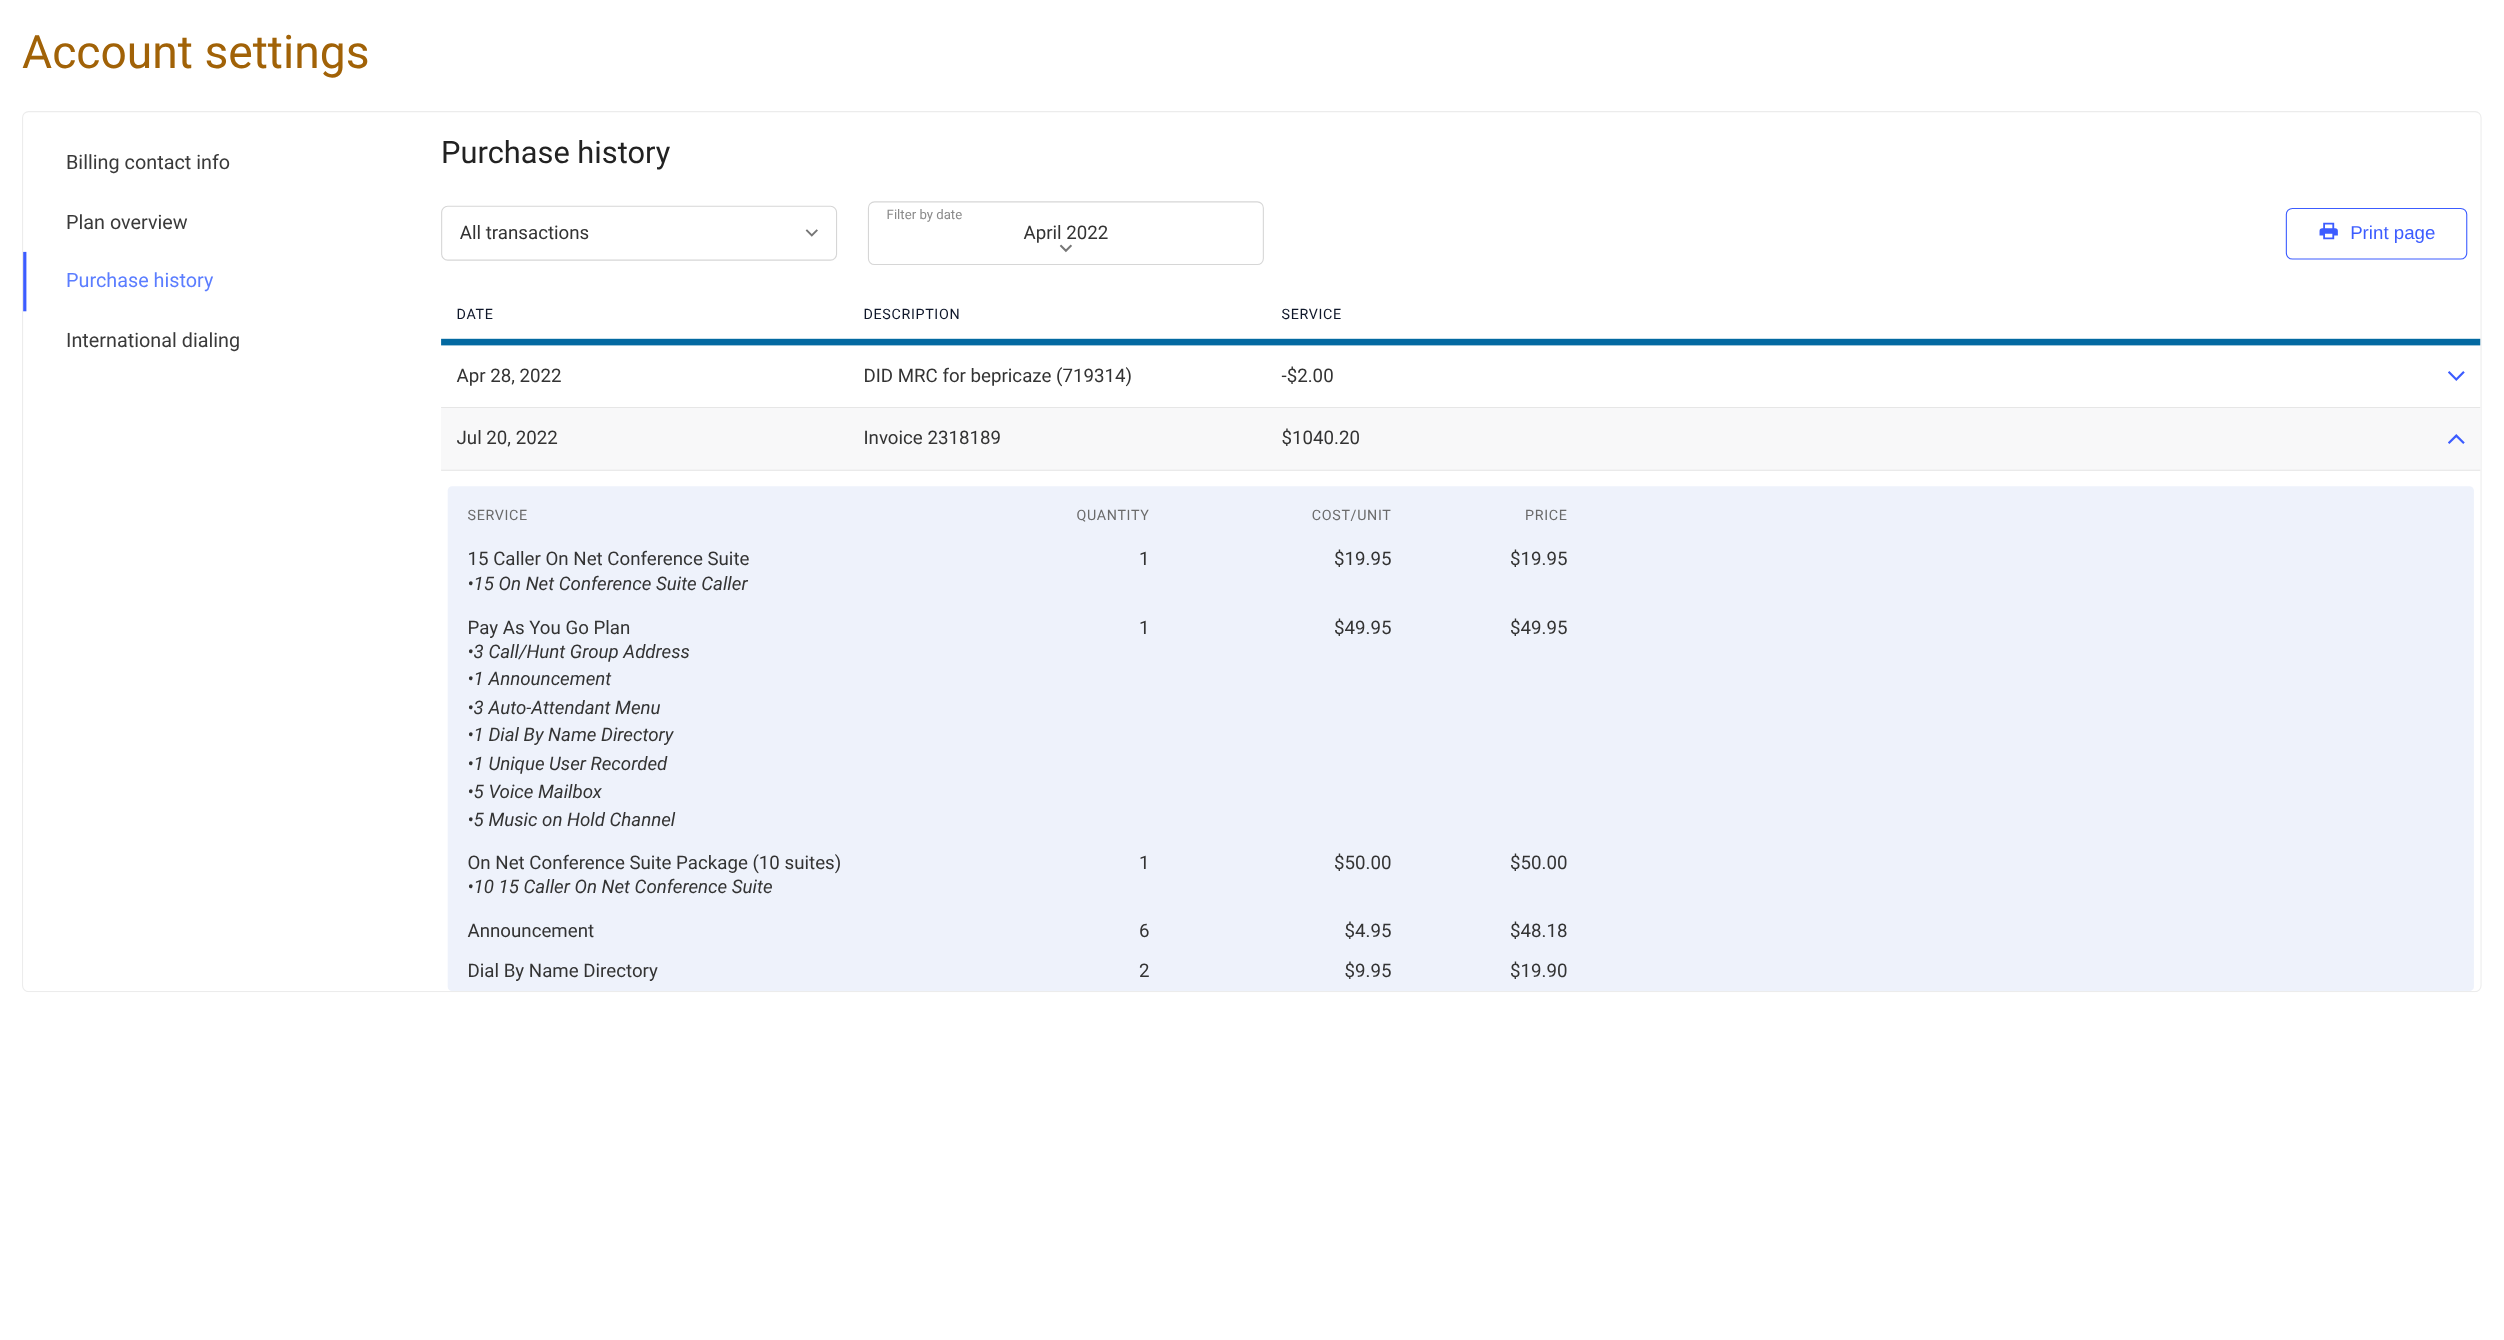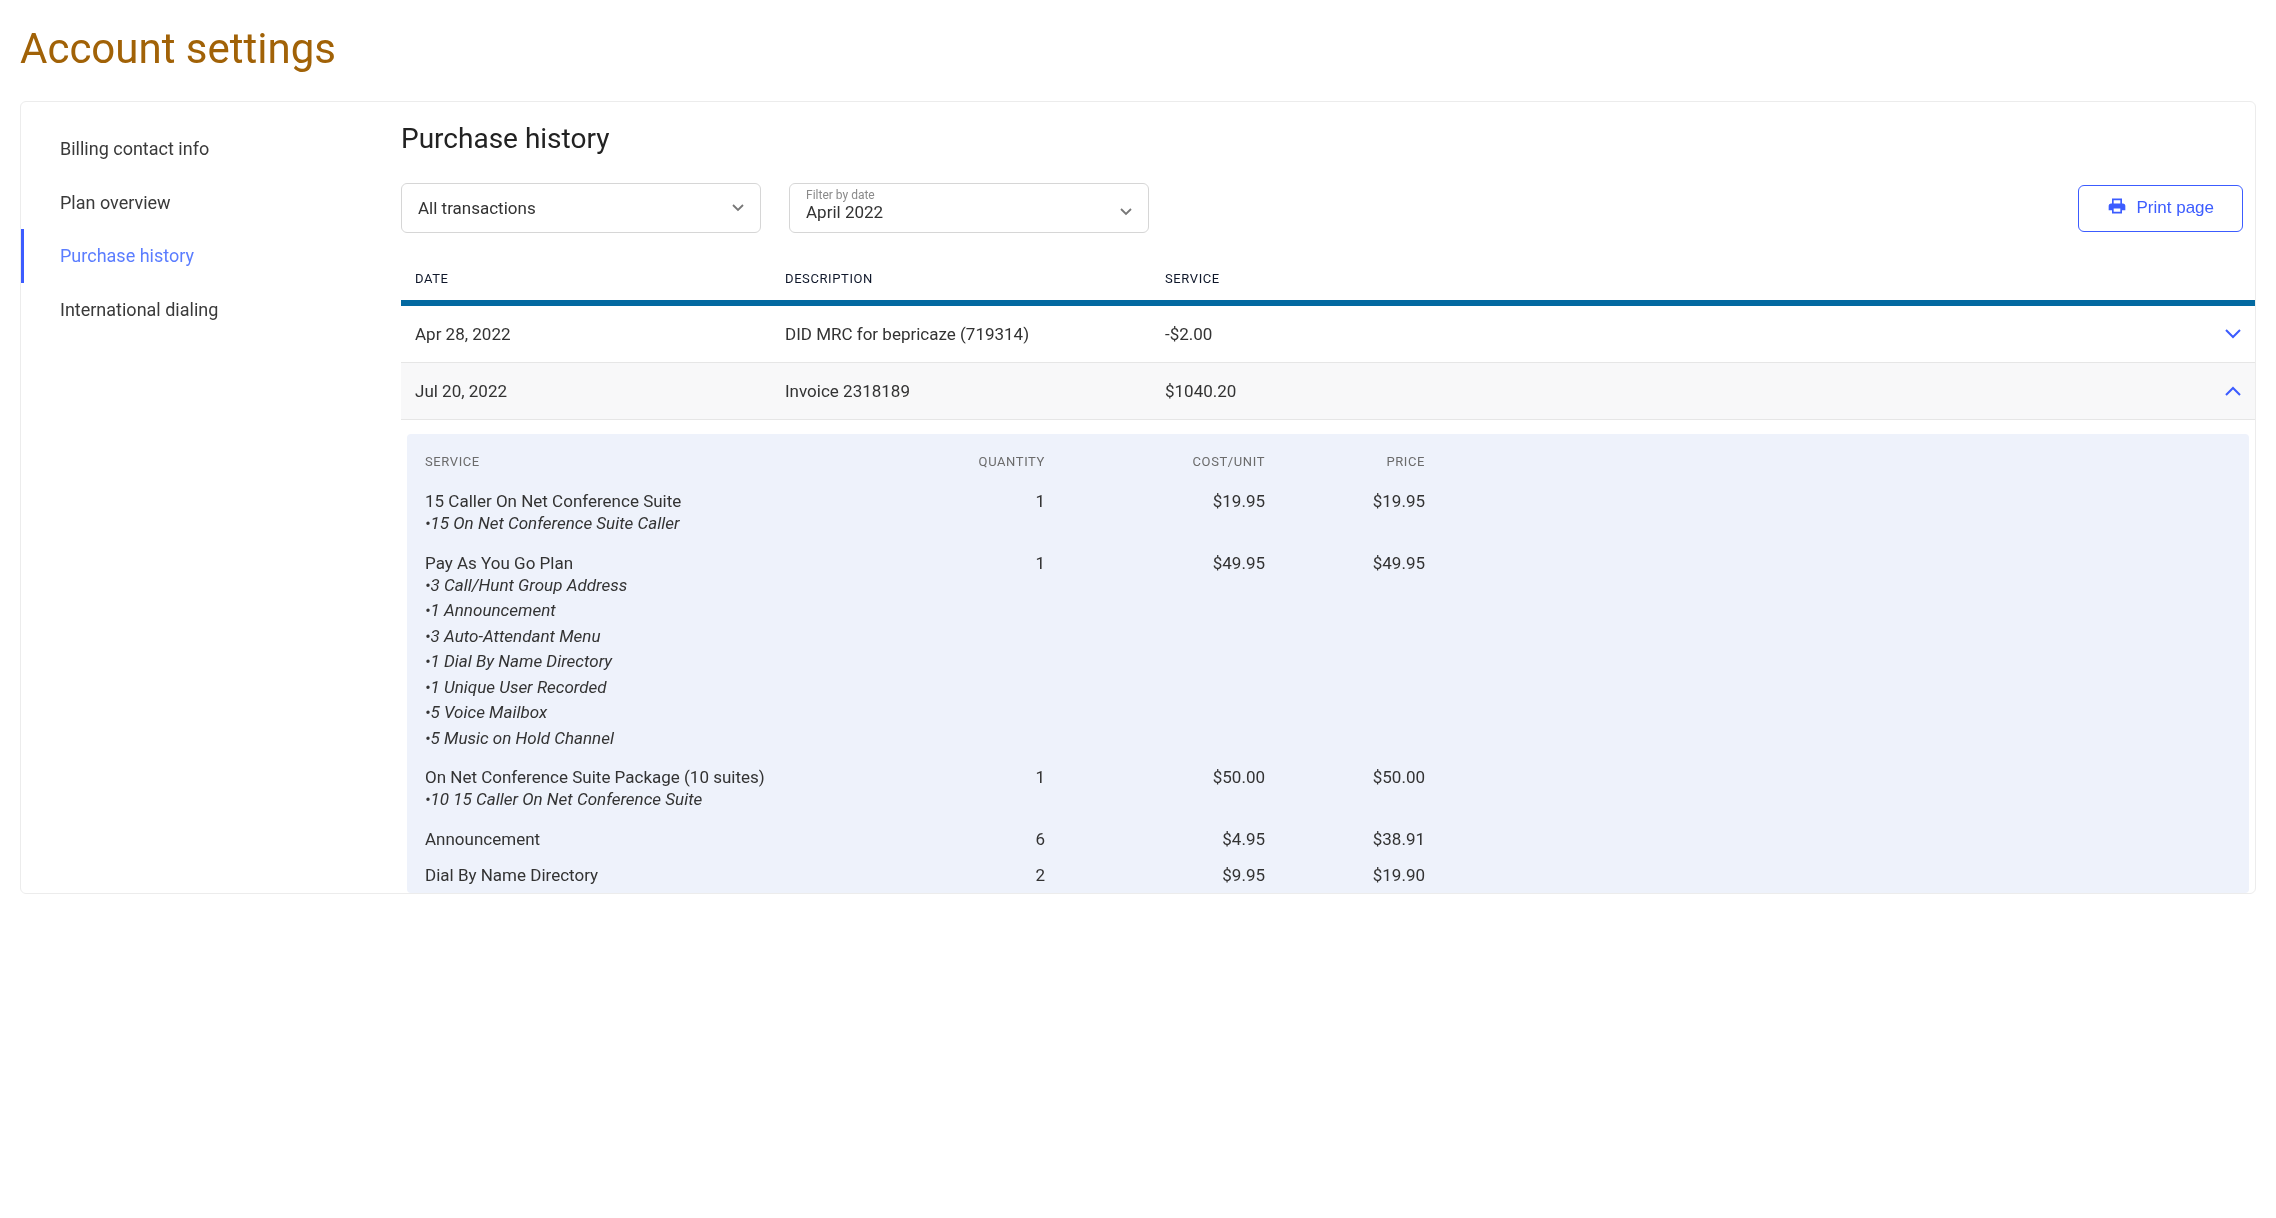--- a/index.html
+++ b/index.html
@@ -73,20 +73,21 @@
     color: #333;
     background: #fff;
     cursor: pointer;
     display: flex;
     align-items: center;
     justify-content: space-between;
   }
   .select-wrap.has-label {
     padding-top: 18px;
     padding-bottom: 10px;
+    flex-direction: column;
   }
   .select-float-label {
     position: absolute;
     top: 4px;
     left: 16px;
     font-size: 12px;
     color: #8a8a8a;
   }
   .select-caret {
     color: #777;
@@ -303,21 +304,21 @@
                 <div class="r">1</div>
                 <div class="r">$50.00</div>
                 <div class="r">$50.00</div>
               </div>
               <div class="detail-row">
                 <div>
                   <div>Announcement</div>
                 </div>
                 <div class="r">6</div>
                 <div class="r">$4.95</div>
-                <div class="r">$38.91</div>
+                <div class="r">$48.18</div>
               </div>
               <div class="detail-row">
                 <div>
                   <div>Dial By Name Directory</div>
                 </div>
                 <div class="r">2</div>
                 <div class="r">$9.95</div>
                 <div class="r">$19.90</div>
               </div>
             </div>

